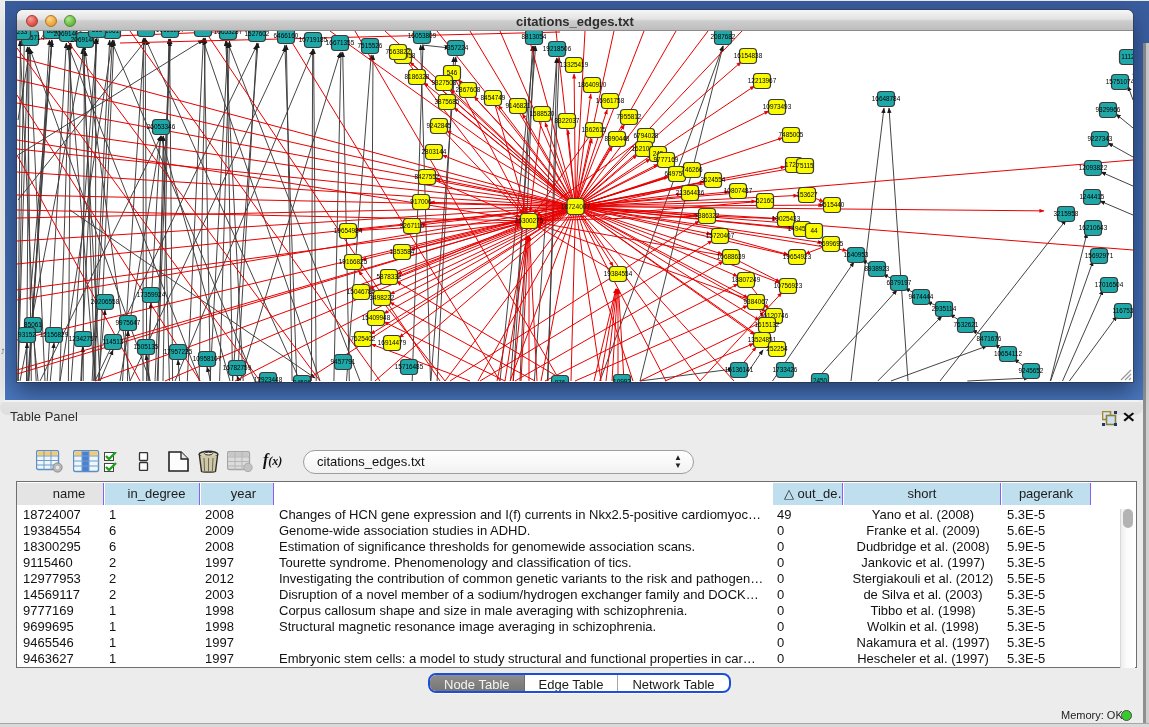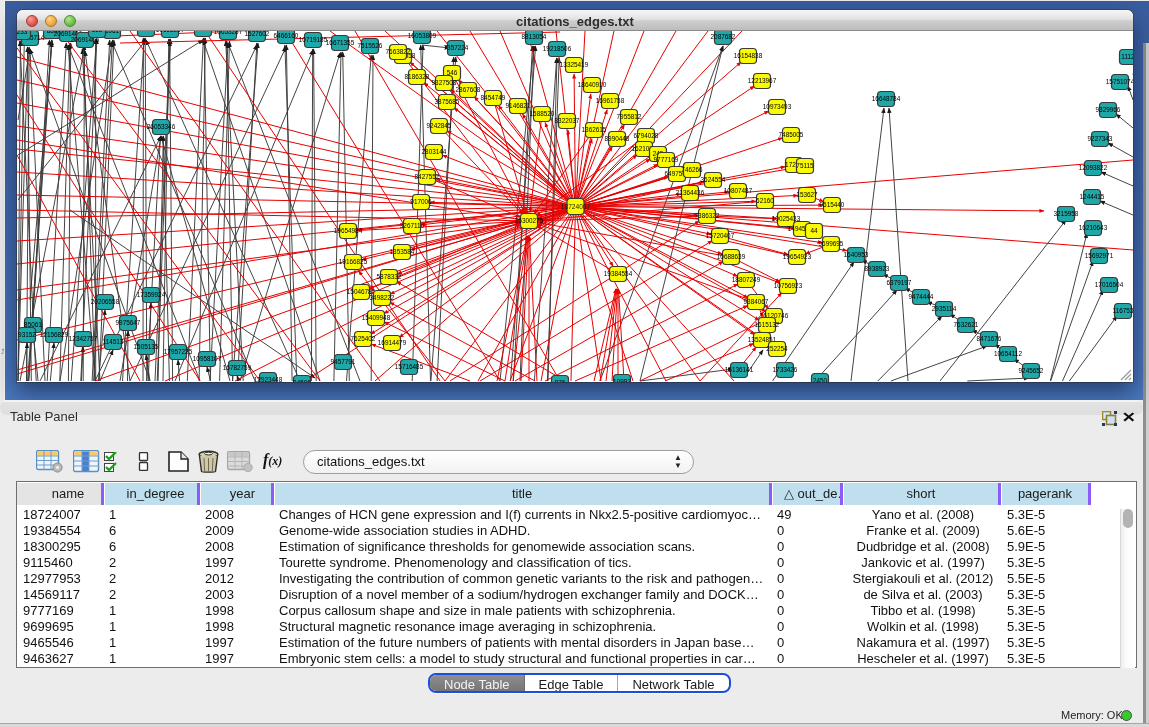--- a/index.html
+++ b/index.html
@@ -39,21 +39,21 @@
 
 #toolbar { position:absolute; left:16px; top:33px; width:100%; height:48px; }
 .combo { position:absolute; left:287px; top:17px; width:391px; height:24px; background:linear-gradient(#ffffff,#f2f2f2);
   border:1px solid #9e9e9e; border-radius:12px; font-size:13px; color:#111; line-height:22px; padding-left:13px;
   box-shadow:inset 0 1px 1px rgba(255,255,255,.8); }
 .combo .arr { position:absolute; right:11px; top:3px; font-size:8px; color:#222; line-height:8px; }
 
 
 #tablebox { position:absolute; left:16px; top:81px; width:1121px; height:187px; background:#fff; border:1px solid #6f6f6f; }
 #thead { position:absolute; left:0; top:1px; height:22px; width:1119px; }
-.hc { position:absolute; top:0; height:22px; background:#bfdeee; border-right:3px solid #8b5cf6;
+.hc { position:absolute; top:0; height:22px; background:#bfdeee; border-right:1px solid #8b5cf6;
   font-size:13px; color:#1c1c1c; text-align:center; line-height:22px; white-space:nowrap; overflow:hidden; }
 .hc.gray { background:#e4e4e4; }
 #tbody { position:absolute; left:0; top:25px; font-size:13px; color:#111; }
 .row { position:absolute; height:16px; line-height:16px; white-space:nowrap; }
 .c0{position:absolute;left:6px;width:90px;} .c1{position:absolute;left:92px;} .c2{position:absolute;left:188px;}
 .c3{position:absolute;left:262px;width:494px;overflow:hidden;} .c4{position:absolute;left:760px;}
 .c5{position:absolute;left:827px;width:158px;text-align:center;} .c6{position:absolute;left:990px;}
 #vsb { position:absolute; right:1px; top:27px; width:15px; height:159px; background:linear-gradient(to right,#ededed,#fbfbfb 40%,#ffffff); border-left:1px solid #d8d8d8;}
 #vsb .thumb { position:absolute; left:2px; top:0px; width:10px; height:19px; background:#b3b3b3; border-radius:5px; }
 
@@ -745,21 +745,20 @@
 </svg>
 <div style="position:absolute;left:247px;top:18px;font-family:'Liberation Serif',serif;font-style:italic;font-weight:700;font-size:16px;color:#111;">f<span style="font-size:12px;">(x)</span></div>
 
     <div class="combo">citations_edges.txt<div class="arr">▲<br>▼</div></div>
   </div>
   <div id="tablebox">
     <div id="thead">
       <div class="hc gray" style="left:0;width:87px;text-indent:18px;">name</div>
       <div class="hc" style="left:88px;width:95px;text-indent:9px;">in_degree</div>
       <div class="hc" style="left:184px;width:73px;text-indent:13px;">year</div>
-      <div class="hc" style="left:258px;width:497px;">title</div>
       <div class="hc" style="left:756px;width:70px;text-align:left;padding-left:11px;">△ out_de…</div>
       <div class="hc" style="left:827px;width:157px;">short</div>
       <div class="hc" style="left:985px;width:89px;">pagerank</div>
     </div>
     <div id="tbody">
         <div class="row" style="top:0px;width:1110px;">
           <span class="c0">18724007</span>
           <span class="c1">1</span>
           <span class="c2">2008</span>
           <span class="c3">Changes of HCN gene expression and I(f) currents in Nkx2.5-positive cardiomyoc…</span>
@@ -809,39 +808,38 @@
           <span class="c2">2003</span>
           <span class="c3">Disruption of a novel member of a sodium/hydrogen exchanger family and DOCK…</span>
           <span class="c4">0</span>
           <span class="c5">de Silva et al. (2003)</span>
           <span class="c6">5.3E-5</span>
         </div>
 <div class="row" style="top:96px;width:1110px;">
           <span class="c0">9777169</span>
           <span class="c1">1</span>
           <span class="c2">1998</span>
-          <span class="c3">Corpus callosum shape and size in male patients with schizophrenia.</span>
+          <span class="c3">Corpus callosum shape and size in male averaging with schizophrenia.</span>
           <span class="c4">0</span>
           <span class="c5">Tibbo et al. (1998)</span>
           <span class="c6">5.3E-5</span>
         </div>
 <div class="row" style="top:112px;width:1110px;">
           <span class="c0">9699695</span>
           <span class="c1">1</span>
           <span class="c2">1998</span>
           <span class="c3">Structural magnetic resonance image averaging in schizophrenia.</span>
           <span class="c4">0</span>
           <span class="c5">Wolkin et al. (1998)</span>
           <span class="c6">5.3E-5</span>
         </div>
 <div class="row" style="top:128px;width:1110px;">
           <span class="c0">9465546</span>
           <span class="c1">1</span>
           <span class="c2">1997</span>
-          <span class="c3">Estimation of the future numbers of patients with mental disorders in Japan base…</span>
           <span class="c4">0</span>
           <span class="c5">Nakamura et al. (1997)</span>
           <span class="c6">5.3E-5</span>
         </div>
 <div class="row" style="top:144px;width:1110px;">
           <span class="c0">9463627</span>
           <span class="c1">1</span>
           <span class="c2">1997</span>
           <span class="c3">Embryonic stem cells: a model to study structural and functional properties in car…</span>
           <span class="c4">0</span>

